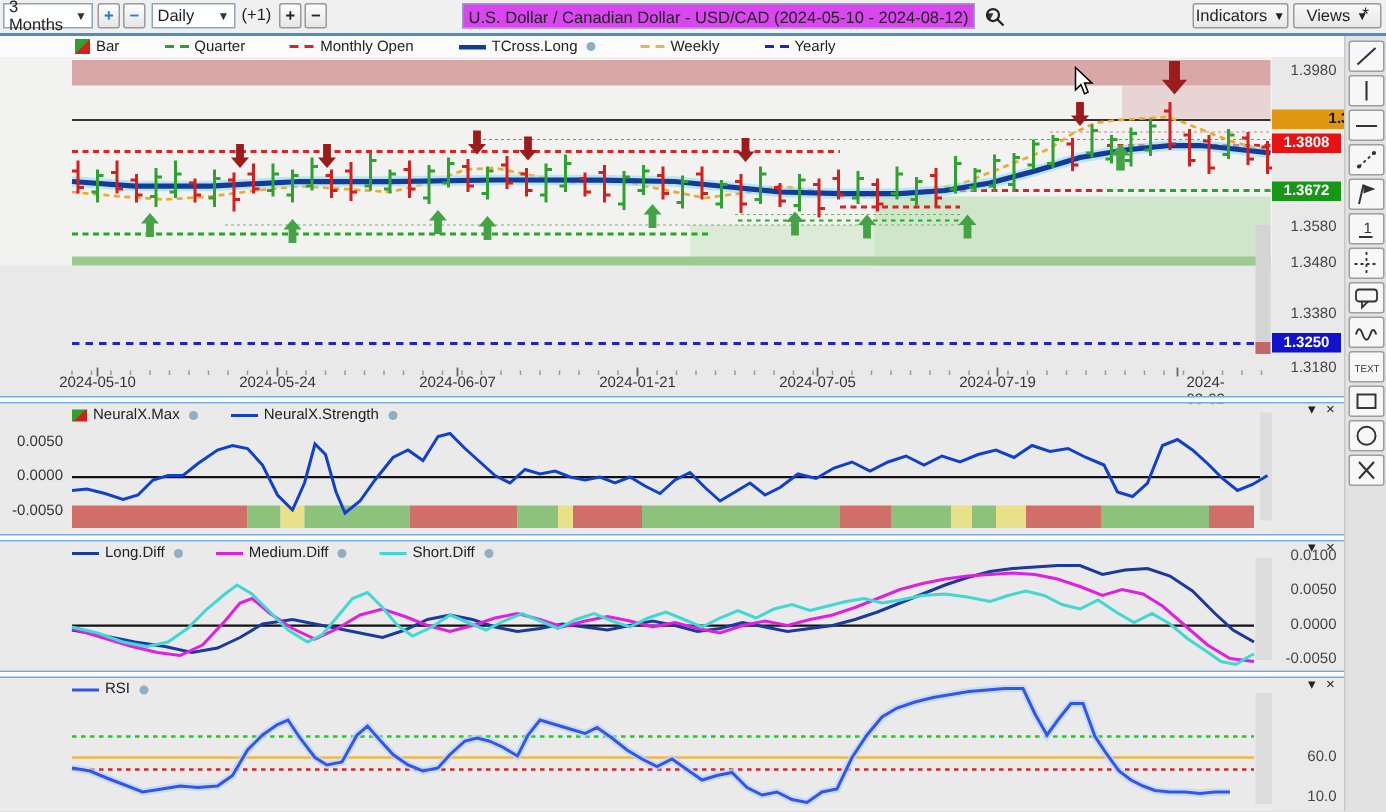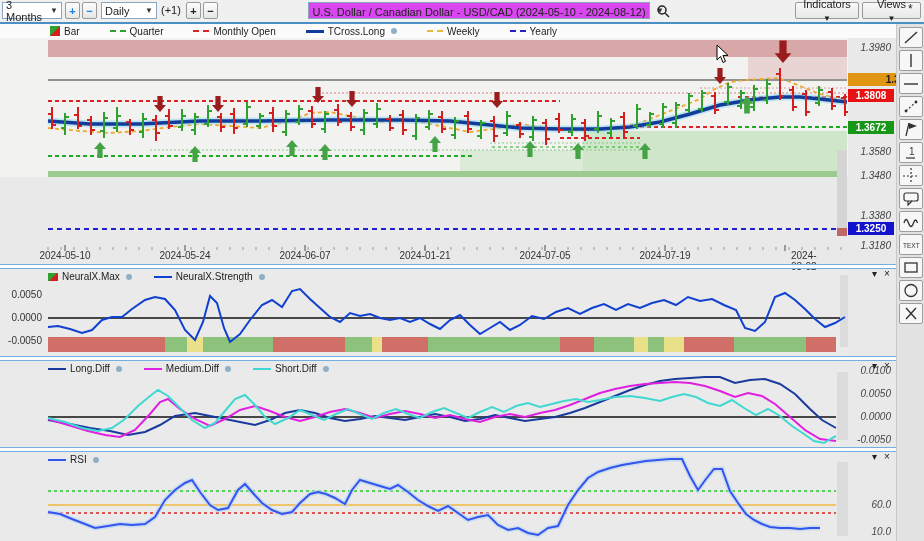--- a/index.html
+++ b/index.html
@@ -11,37 +11,37 @@
   .tb{position:absolute;top:2px;height:17px;box-sizing:border-box;font-size:11px;color:#222;}
   .select{background:#fff;border:1px solid #8aa5bd;display:flex;align-items:center;
           justify-content:space-between;padding:0 3px;}
   .select .car{font-size:8px;color:#333;margin-left:4px;}
   .sqbtn{width:15px;background:linear-gradient(#fdfdfd,#e6e6e6);border:1px solid #9a9a9a;
          display:flex;align-items:center;justify-content:center;font-weight:bold;border-radius:2px;}
   .blue{color:#1e7fd6;} .blk{color:#222;}
   #title-box{left:308px;width:342px;background:#d946ef;border:1px solid #8aa5bd;
              display:flex;align-items:flex-end;justify-content:center;font-size:11px;}
   .flatbtn{background:linear-gradient(#f8f8f8,#e8e8e8);border:1px solid #9a9a9a;border-radius:2px;
-           display:flex;align-items:center;justify-content:center;font-size:11px;padding:0 6px;gap:4px;flex-direction:column;}
+           display:flex;align-items:center;justify-content:center;font-size:11px;padding:0 6px;gap:4px;}
   #accent-line{position:absolute;left:0;top:22px;width:924px;height:2px;background:#4a90c4;}
   
   #legend-main{position:absolute;left:50px;top:24px;height:14px;display:flex;gap:30px;
                align-items:center;font-size:10px;color:#222;background:transparent;}
   #legendbg{position:absolute;left:0;top:24px;width:896px;height:14px;background:#fbfbfb;}
   .litem{display:flex;align-items:center;gap:4px;white-space:nowrap;}
   .dash{width:16px;height:0;border-top:2px dashed currentColor;}
   .thick{width:18px;height:3px;background:currentColor;}
   .barsw{width:10px;height:10px;background:linear-gradient(135deg,#2fa12f 49%,#d41f1f 51%);}
   .histosw{width:10px;height:8px;background:linear-gradient(135deg,#2fa12f 49%,#d41f1f 51%);}
   .ldot{width:6px;height:6px;border-radius:50%;background:#8fb0c4;margin-left:2px;}
   .plegend{position:absolute;display:flex;gap:22px;align-items:center;font-size:10px;color:#222;}
   
   svg{position:absolute;left:0;}
   .col-labels{position:absolute;left:848px;width:47px;font-size:10px;color:#444;}
-  .plab{position:absolute;right:4px;font-style:italic;}
+  .plab{position:absolute;right:4px;}
   .badge{position:absolute;left:0;width:46px;height:13px;color:#fff;font-size:10px;font-weight:bold;
          display:flex;align-items:center;justify-content:center;}
   .xlab{position:absolute;font-size:10px;color:#333;transform:translateX(-50%);top:0;}
   .splitter{position:absolute;left:0;width:896px;height:5px;background:#fdfdfd;
             border-top:1px solid #74aede;border-bottom:1px solid #74aede;box-sizing:border-box;}
   .pctrl{position:absolute;font-size:10px;color:#222;display:flex;gap:7px;align-items:center;}
   .pctrl span{cursor:default;}
   
   #sidebar{position:absolute;left:896px;top:24px;width:28px;height:517px;background:#e2e2e2;
            border-left:1px solid #c8c8c8;display:flex;flex-direction:column;align-items:center;padding-top:3px;box-sizing:border-box;}
@@ -584,21 +584,21 @@
       <polyline stroke="#3355ee" stroke-width="2" points="48,512 60,514 72,519 85,524 95,528 108,526 120,524 132,525 145,524 155,517 165,500 175,490 185,483 192,480 200,492 210,505 218,510 228,508 238,490 245,484 252,492 262,503 272,510 282,514 292,512 300,503 310,494 318,492 326,494 335,498 345,504 352,490 360,480 370,483 380,486 390,489 398,485 408,492 418,500 428,506 438,511 448,506 458,513 468,520 478,517 488,515 498,525 508,530 518,528 528,533 538,535 548,528 558,526 568,505 578,490 588,478 598,472 610,468 622,465 634,463 646,461 658,460 670,459 682,459 690,476 698,490 706,479 714,469 722,469 730,491 738,503 746,514 754,520 762,524 770,527 780,528 790,528 800,529 810,528 820,528" fill="none"></polyline>
     </svg>
 
   <div id="price-labels" class="col-labels" style="top:0;height:263px;">
       <div class="plab" style="top: 42px;">1.3980</div>
       <div class="badge" style="top: 73px; background: rgb(224, 150, 18); color: rgb(26, 26, 26); padding-left: 30px;">1.3879</div>
       <div class="badge" style="top: 89px; background: rgb(232, 18, 18);">1.3808</div>
       <div class="badge" style="top: 121px; background: rgb(23, 150, 23);">1.3672</div>
       <div class="plab" style="top: 146px;">1.3580</div>
       <div class="plab" style="top: 170px; margin-left: 36px;">1.3480</div>
-      <div class="plab" style="top: 210px;">1.3380</div>
+      <div class="plab" style="top: 204px;">1.3380</div>
       <div class="badge" style="top: 222px; background: rgb(18, 18, 204);">1.3250</div>
       <div class="plab" style="top: 240px;">1.3180</div>
     </div>
   <div id="x-labels" style="position:absolute;left:0;top:250px;width:848px;height:13px;">
       <div class="xlab" style="left: 65px;">2024-05-10</div>
       <div class="xlab" style="left: 185px;">2024-05-24</div>
       <div class="xlab" style="left: 305px;">2024-06-07</div>
       <div class="xlab" style="left: 425px;">2024-01-21</div>
       <div class="xlab" style="left: 545px;">2024-07-05</div>
       <div class="xlab" style="left: 665px;">2024-07-19</div>

